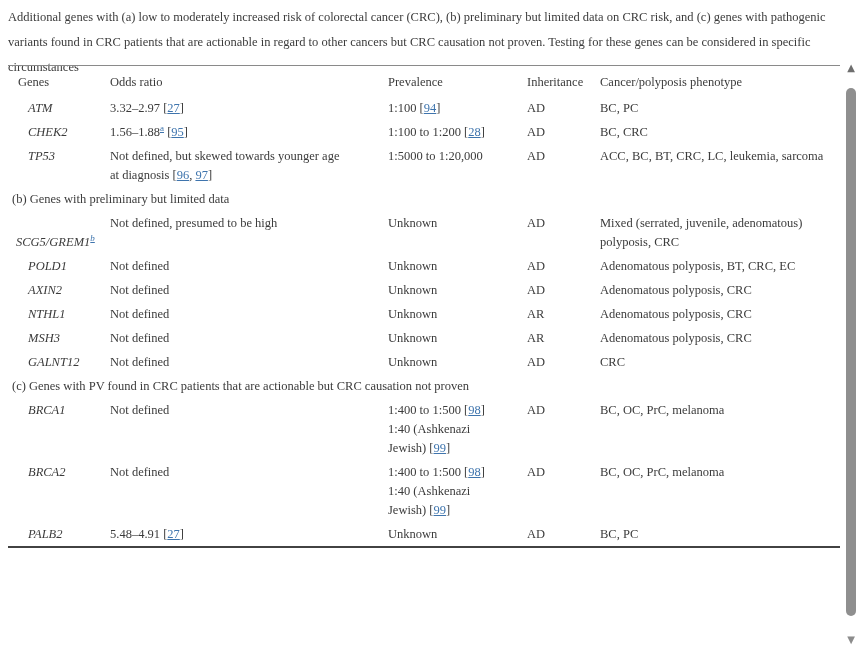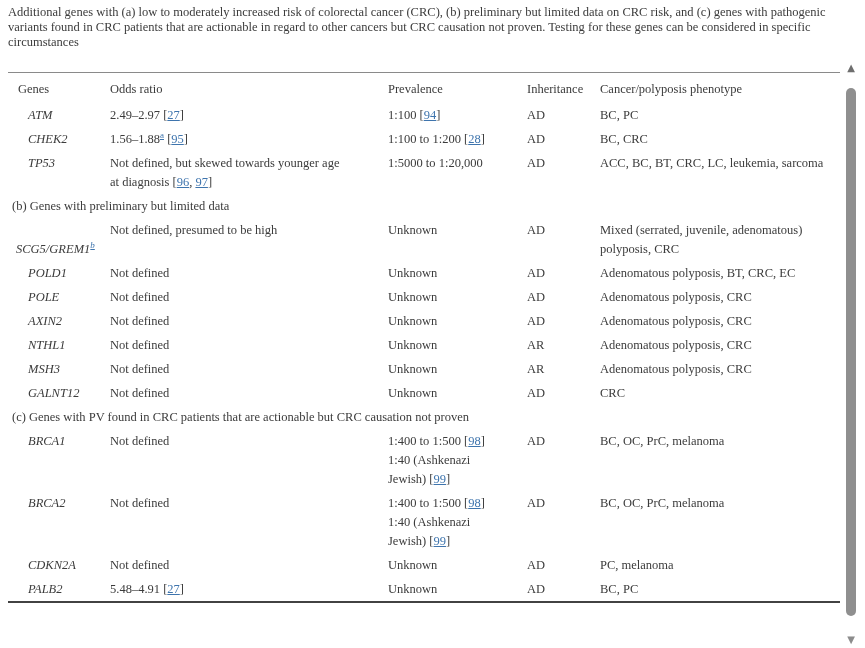--- a/index.html
+++ b/index.html
@@ -9,26 +9,26 @@
     font-family: "Liberation Serif", serif;
     color: #3b3b3b;
     overflow: hidden;
     position: relative;
   }
   .caption {
     position: absolute;
     top: 5px; left: 8px;
     width: 845px;
     font-size: 12.5px;
-    line-height: 15px;
+    line-height: 25px;
     color: #3b3b3b;
   }
   .table-wrap {
     position: absolute;
-    top: 72px; left: 8px;
+    top: 65px; left: 8px;
     width: 832px;
   }
   table.genes-table {
     border-collapse: collapse;
     table-layout: fixed;
     width: 832px;
     border-top: 1px solid #8a8a8a;
     border-bottom: 2px solid #424242;
   }
   th {
@@ -108,21 +108,21 @@
         <th>Genes</th>
         <th>Odds ratio</th>
         <th>Prevalence</th>
         <th>Inheritance</th>
         <th>Cancer/polyposis phenotype</th>
       </tr>
     </thead>
     <tbody>
         <tr>
           <td class="cell-gene"><span>ATM</span></td>
-          <td class="cell-odds"><span>2.49–2.97 [</span><a class="ref-link" href="#">27</a><span>]</span></td>
+          <td class="cell-odds"><span>3.32–2.97 [</span><a class="ref-link" href="#">27</a><span>]</span></td>
           <td class="cell-prevalence"><span>1:100 [</span><a class="ref-link" href="#">94</a><span>]</span></td>
           <td class="cell-inheritance">AD</td>
           <td class="cell-phenotype"><span>BC, PC</span></td>
         </tr>
         <tr>
           <td class="cell-gene"><span>CHEK2</span></td>
           <td class="cell-odds"><span>1.56–1.88</span><sup><a class="ref-link" href="#">a</a></sup><span> [</span><a class="ref-link" href="#">95</a><span>]</span></td>
           <td class="cell-prevalence"><span>1:100 to 1:200 [</span><a class="ref-link" href="#">28</a><span>]</span></td>
           <td class="cell-inheritance">AD</td>
           <td class="cell-phenotype"><span>BC, CRC</span></td>
@@ -145,27 +145,20 @@
           <td class="cell-phenotype"><span>Mixed (serrated, juvenile, adenomatous)</span><br><span>polyposis, CRC</span></td>
         </tr>
         <tr>
           <td class="cell-gene"><span>POLD1</span></td>
           <td class="cell-odds"><span>Not defined</span></td>
           <td class="cell-prevalence"><span>Unknown</span></td>
           <td class="cell-inheritance">AD</td>
           <td class="cell-phenotype"><span>Adenomatous polyposis, BT, CRC, EC</span></td>
         </tr>
         <tr>
-          <td class="cell-gene"><span>POLE</span></td>
-          <td class="cell-odds"><span>Not defined</span></td>
-          <td class="cell-prevalence"><span>Unknown</span></td>
-          <td class="cell-inheritance">AD</td>
-          <td class="cell-phenotype"><span>Adenomatous polyposis, CRC</span></td>
-        </tr>
-        <tr>
           <td class="cell-gene"><span>AXIN2</span></td>
           <td class="cell-odds"><span>Not defined</span></td>
           <td class="cell-prevalence"><span>Unknown</span></td>
           <td class="cell-inheritance">AD</td>
           <td class="cell-phenotype"><span>Adenomatous polyposis, CRC</span></td>
         </tr>
         <tr>
           <td class="cell-gene"><span>NTHL1</span></td>
           <td class="cell-odds"><span>Not defined</span></td>
           <td class="cell-prevalence"><span>Unknown</span></td>
@@ -195,27 +188,20 @@
           <td class="cell-prevalence"><span>1:400 to 1:500 [</span><a class="ref-link" href="#">98</a><span>]</span><br><span>1:40 (Ashkenazi</span><br><span>Jewish) [</span><a class="ref-link" href="#">99</a><span>]</span></td>
           <td class="cell-inheritance">AD</td>
           <td class="cell-phenotype"><span>BC, OC, PrC, melanoma</span></td>
         </tr>
         <tr>
           <td class="cell-gene"><span>BRCA2</span></td>
           <td class="cell-odds"><span>Not defined</span></td>
           <td class="cell-prevalence"><span>1:400 to 1:500 [</span><a class="ref-link" href="#">98</a><span>]</span><br><span>1:40 (Ashkenazi</span><br><span>Jewish) [</span><a class="ref-link" href="#">99</a><span>]</span></td>
           <td class="cell-inheritance">AD</td>
           <td class="cell-phenotype"><span>BC, OC, PrC, melanoma</span></td>
-        </tr>
-        <tr>
-          <td class="cell-gene"><span>CDKN2A</span></td>
-          <td class="cell-odds"><span>Not defined</span></td>
-          <td class="cell-prevalence"><span>Unknown</span></td>
-          <td class="cell-inheritance">AD</td>
-          <td class="cell-phenotype"><span>PC, melanoma</span></td>
         </tr>
         <tr>
           <td class="cell-gene"><span>PALB2</span></td>
           <td class="cell-odds"><span>5.48–4.91 [</span><a class="ref-link" href="#">27</a><span>]</span></td>
           <td class="cell-prevalence"><span>Unknown</span></td>
           <td class="cell-inheritance">AD</td>
           <td class="cell-phenotype"><span>BC, PC</span></td>
         </tr>
       </tbody>
   </table>

